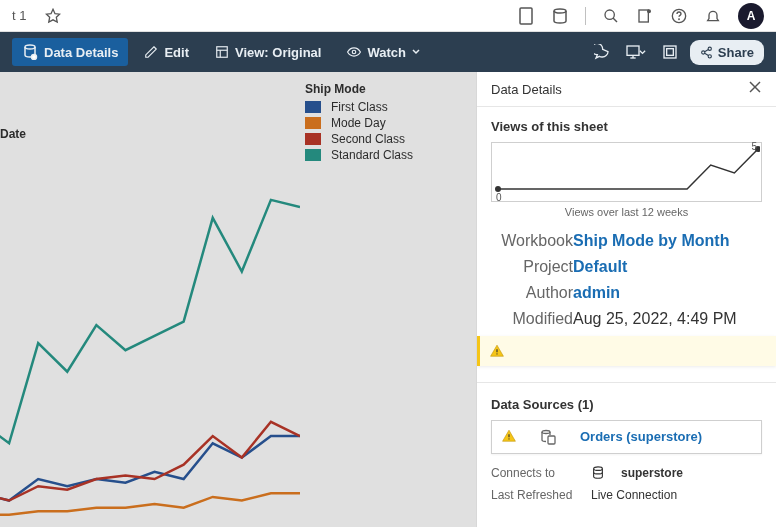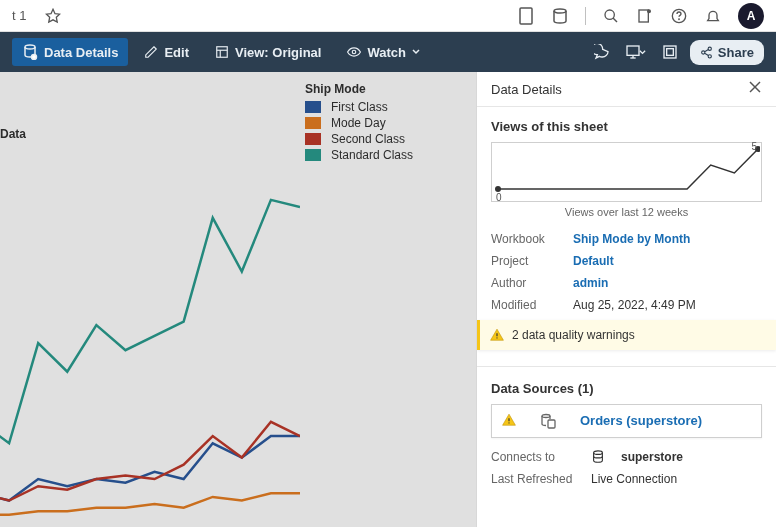--- a/index.html
+++ b/index.html
@@ -35,21 +35,21 @@
 
 
 .panel { width: 300px; background: #fff; border-left: 1px solid #d8d8d8; display: flex; flex-direction: column; position: relative; z-index: 10; }
 .panel-hd { display: flex; align-items: center; justify-content: space-between; padding: 8px 14px; border-bottom: 1px solid #e6e6e6; }
 .panel-hd-title { font-size: 13px; color: #333; }
 .close-x { cursor: pointer; color: #555; font-size: 16px; }
 .panel-body { padding: 12px 14px; overflow-y: auto; }
 .section-title { font-weight: 700; font-size: 13px; margin-bottom: 8px; color: #333; }
 .spark-box { border: 1px solid #cfcfcf; height: 60px; position: relative; margin-bottom: 4px; }
 .spark-caption { font-size: 11px; color: #666; text-align: center; margin-bottom: 14px; }
-.meta-row { display: flex; font-size: 12px; margin-bottom: 8px; }
+.meta-row { display: flex; font-size: 16px; margin-bottom: 8px; text-align: right; }
 .meta-label { width: 82px; color: #666; }
 .meta-val { color: #333; }
 .meta-val.link { color: #1a6db3; font-weight: 600; }
 .warn-banner { background: #fffbe6; border-left: 3px solid #f5c518; padding: 8px 10px; display: flex; align-items: center; gap: 8px; font-size: 12px; margin: 8px -14px 16px -14px; box-shadow: 0 1px 3px rgba(0,0,0,0.08); }
 .hr { border: none; border-top: 1px solid #e6e6e6; margin: 0 -14px 14px -14px; }
 .ds-card { border: 1px solid #cfcfcf; padding: 8px 10px; display: flex; align-items: flex-start; gap: 24px; margin-bottom: 12px; box-shadow: 0 1px 2px rgba(0,0,0,0.05); }
 .ds-card .name { color: #1a6db3; font-weight: 600; font-size: 13px; }
 .conn-row { display: flex; align-items: center; font-size: 12px; margin-bottom: 8px; }
 .conn-label { width: 100px; color: #666; }
 .conn-val { display: flex; align-items: center; gap: 16px; color: #333; font-weight: 600; }
@@ -170,21 +170,21 @@
         <line x1="8.6" y1="10.5" x2="15.4" y2="6.5"></line>
         <line x1="8.6" y1="13.5" x2="15.4" y2="17.5"></line>
       </svg>
     <span>Share</span>
   </div>
 </div>
 
 <div class="main">
   <div class="chart-area">
     <div class="dim-overlay"></div>
-    <div class="axis-label">Data</div>
+    <div class="axis-label">Date</div>
     <div class="legend">
       <div class="legend-title">Ship Mode</div>
       <div id="legend-items">
           <div class="legend-item">
             <span class="legend-swatch" style="background:#2c5aa0"></span>
             <span>First Class</span>
           </div>
           <div class="legend-item">
             <span class="legend-swatch" style="background:#e67e22"></span>
             <span>Mode Day</span>
@@ -246,21 +246,20 @@
           <div class="meta-label">Modified</div>
           <div class="meta-val">Aug 25, 2022, 4:49 PM</div>
         </div>
 
       <div class="warn-banner">
         <svg width="14" height="14" viewBox="0 0 24 24">
             <path d="M12 2L1 21h22z" fill="#f5c518" stroke="#c09000" stroke-width="1"></path>
             <line x1="12" y1="9" x2="12" y2="14" stroke="#333" stroke-width="2"></line>
             <circle cx="12" cy="17" r="1" fill="#333"></circle>
           </svg>
-        <span>2 data quality warnings</span>
       </div>
 
       <hr class="hr">
 
       <div class="section-title">Data Sources (1)</div>
       <div class="ds-card">
         <svg width="14" height="14" viewBox="0 0 24 24">
             <path d="M12 2L1 21h22z" fill="#f5c518" stroke="#c09000" stroke-width="1"></path>
             <line x1="12" y1="9" x2="12" y2="14" stroke="#333" stroke-width="2"></line>
             <circle cx="12" cy="17" r="1" fill="#333"></circle>

